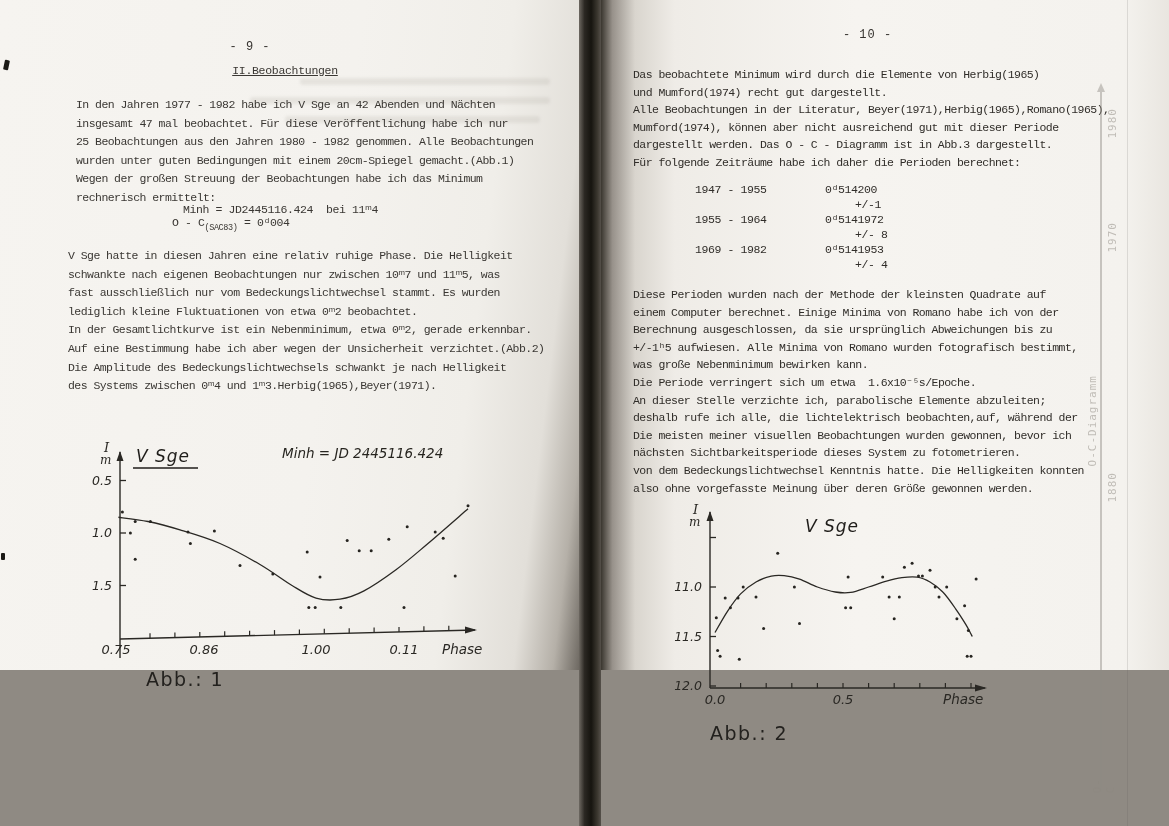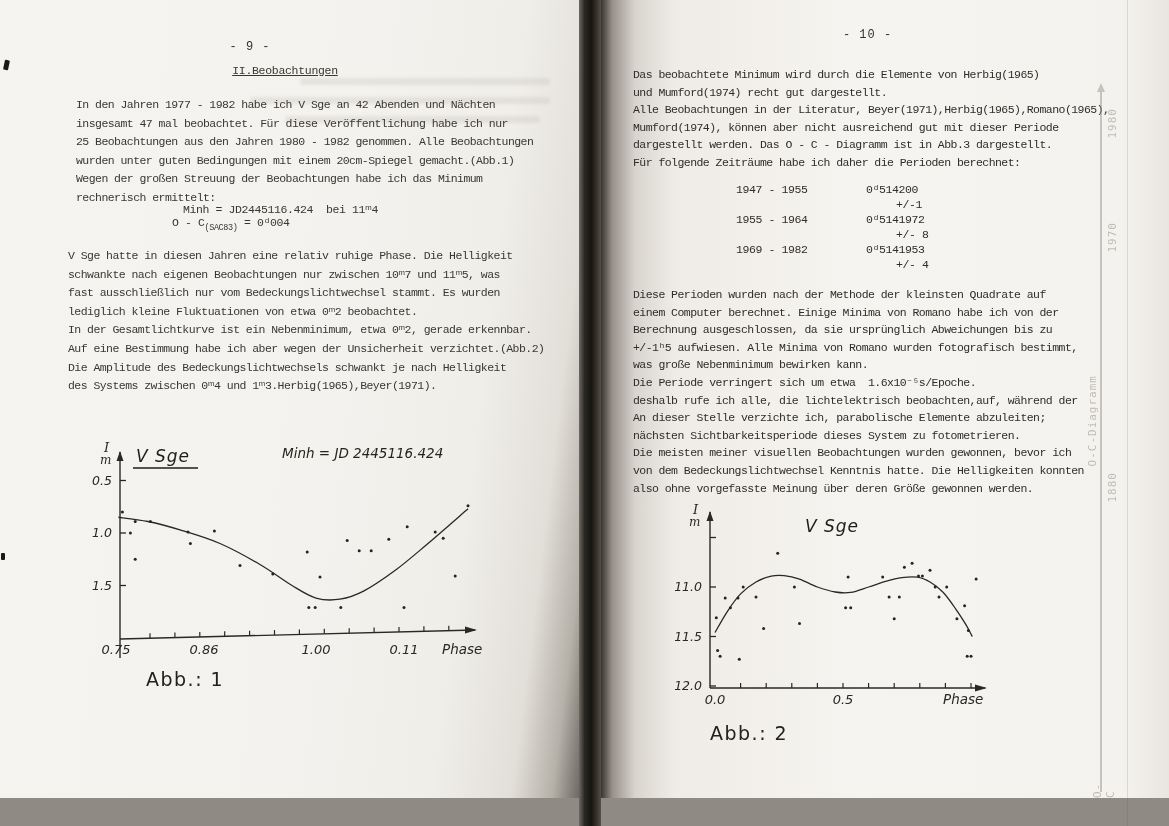--- a/index.html
+++ b/index.html
@@ -1,18 +1,18 @@
 <!DOCTYPE html>
 <html><head>
 <meta charset="utf-8">
 <style>
   html,body{margin:0;padding:0;background:#8f8a83;}
   .scan{position:relative;width:1169px;height:826px;overflow:hidden;
     font-family:"Liberation Mono","DejaVu Sans Mono",monospace;color:#2f2c28;background:#8f8a83;}
-  .page{position:absolute;top:0;height:798px;}
+  .page{position:absolute;top:0;height:670px;}
   .page-left{left:0;width:579px;
     background:linear-gradient(97deg,#f6f4f0 0%,#f4f2ee 55%,#f0eee9 78%,#e2dfd9 90%,#b5b0a8 96%,#6e6962 100%);}
   .gutter{position:absolute;top:0;left:579px;width:22px;height:826px;
     background:linear-gradient(90deg,#6e6962 0%,#2b2823 25%,#16140f 55%,#3d3931 85%,#55504a 100%);}
   .page-right{left:601px;width:568px;
     background:linear-gradient(90deg,#3a362f 0%,#97918a 2%,#d9d5ce 6%,#efece7 13%,#f6f4f0 45%,#f4f2ee 92%,#e9e6e0 100%);}
   .txt{position:absolute;font-size:11.5px;letter-spacing:-0.55px;line-height:18.6px;color:#3a3733;font-family:Liberation Mono, monospace;}
   .page-right .txt{line-height:17.6px;color:#302d29;}
   .tl{white-space:pre;}
   .pagenum{position:absolute;font-size:12px;letter-spacing:1px;color:#35322e;}
@@ -147,40 +147,40 @@
 
     <div class="txt" style="left:32px;top:66px;width:500px;">
         <div class="tl">Das beobachtete Minimum wird durch die Elemente von Herbig(1965)</div>
         <div class="tl">und Mumford(1974) recht gut dargestellt.</div>
         <div class="tl">Alle Beobachtungen in der Literatur, Beyer(1971),Herbig(1965),Romano(1965),</div>
         <div class="tl">Mumford(1974), können aber nicht ausreichend gut mit dieser Periode</div>
         <div class="tl">dargestellt werden. Das O - C - Diagramm ist in Abb.3 dargestellt.</div>
         <div class="tl">Für folgende Zeiträume habe ich daher die Perioden berechnet:</div>
       </div>
 
-    <div class="ptable" style="left:94px;top:182px;margin-left:41px;">
+    <div class="ptable" style="left:94px;top:182px;">
       <div class="prow"><span>1947 - 1955</span><span>         </span><span>0ᵈ514200</span></div>
       <div class="perr">+/-1</div>
       <div class="prow"><span>1955 - 1964</span><span>         </span><span>0ᵈ5141972</span></div>
       <div class="perr">+/- 8</div>
       <div class="prow"><span>1969 - 1982</span><span>         </span><span>0ᵈ5141953</span></div>
       <div class="perr">+/- 4</div>
     </div>
 
     <div class="txt" style="left:32px;top:286px;width:510px;">
         <div class="tl">Diese Perioden wurden nach der Methode der kleinsten Quadrate auf</div>
         <div class="tl">einem Computer berechnet. Einige Minima von Romano habe ich von der</div>
         <div class="tl">Berechnung ausgeschlossen, da sie ursprünglich Abweichungen bis zu</div>
         <div class="tl">+/-1ʰ5 aufwiesen. Alle Minima von Romano wurden fotografisch bestimmt,</div>
         <div class="tl">was große Nebenminimum bewirken kann.</div>
         <div class="tl">Die Periode verringert sich um etwa  1.6x10⁻⁵s/Epoche.</div>
+        <div class="tl">An dieser Stelle verzichte ich, parabolische Elemente abzuleiten;</div>
         <div class="tl">deshalb rufe ich alle, die lichtelektrisch beobachten,auf, während der</div>
-        <div class="tl">An dieser Stelle verzichte ich, parabolische Elemente abzuleiten;</div>
+        <div class="tl">Die meisten meiner visuellen Beobachtungen wurden gewonnen, bevor ich</div>
         <div class="tl">nächsten Sichtbarkeitsperiode dieses System zu fotometrieren.</div>
-        <div class="tl">Die meisten meiner visuellen Beobachtungen wurden gewonnen, bevor ich</div>
         <div class="tl">von dem Bedeckungslichtwechsel Kenntnis hatte. Die Helligkeiten konnten</div>
         <div class="tl">also ohne vorgefasste Meinung über deren Größe gewonnen werden.</div>
       </div>
 
     <svg class="chart" id="chart1" style="left:54px;top:498px;" width="380" height="265">
         <line x1="55" y1="14" x2="55" y2="190" stroke="#2a2824" stroke-width="1.4"></line>
         <polygon points="51.5,23 55,13 58.5,23" fill="#2a2824"></polygon>
         <line x1="55" y1="39.5" x2="61" y2="39.5" stroke="#2a2824" stroke-width="1.3"></line>
         <line x1="55" y1="89" x2="61" y2="89" stroke="#2a2824" stroke-width="1.3"></line>
         <text x="47" y="93" text-anchor="end" fill="#2a2824" font-family="&quot;DejaVu Sans&quot;,sans-serif" font-style="italic" font-size="12.5">11.0</text>

